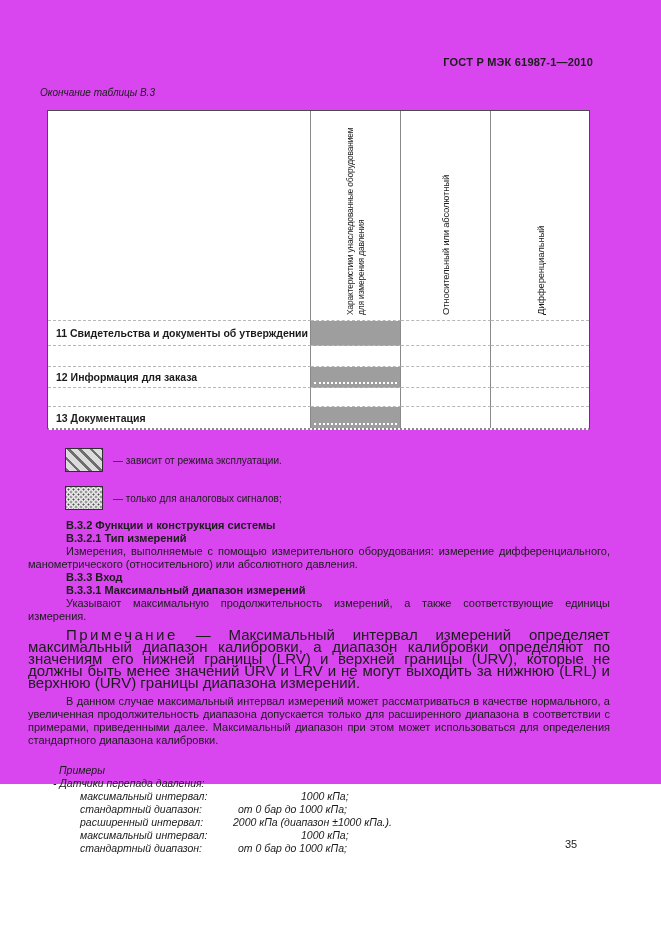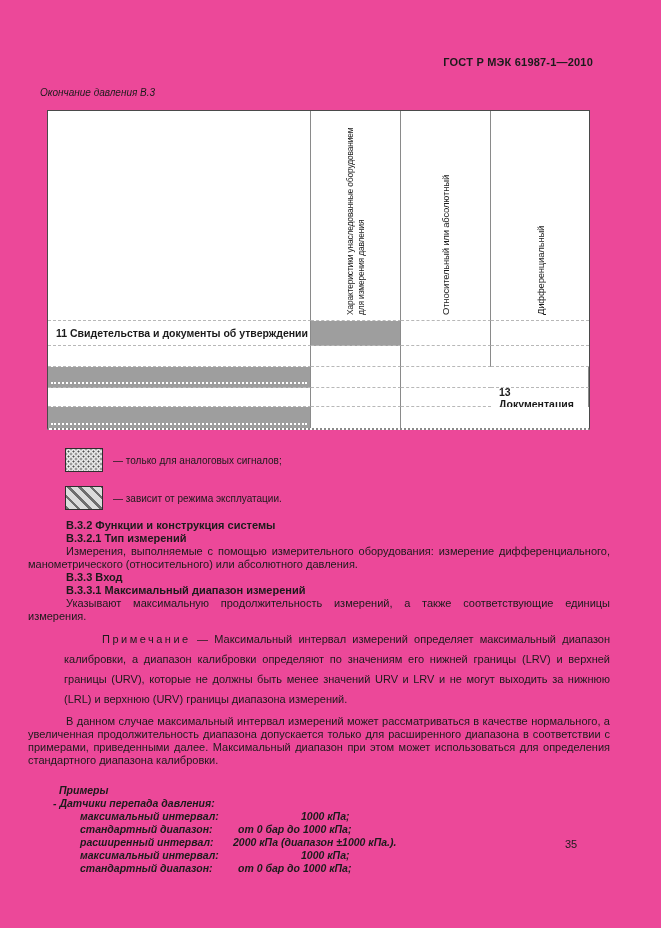--- a/index.html
+++ b/index.html
@@ -4,21 +4,21 @@
 <style>
   * { margin:0; padding:0; box-sizing:border-box; }
   html,body { background:#ffffff; }
   body {
     width:661px; height:936px;
     font-family:"Liberation Sans", sans-serif;
     color:#1b1b1b;
     position:relative;
     overflow:hidden;
   }
-  .page { position:relative; width:661px; height:928px; background:#ec4899; }
+  .page { position:relative; width:661px; height:784px; background:#d946ef; }
 
   
   .doc-header {
     position:absolute; top:56px; right:68px;
     font-size:11px; font-weight:bold; letter-spacing:0.2px;
   }
 
   
   .table-caption {
     position:absolute; left:40px; top:87px;
@@ -83,32 +83,32 @@
   .legend-label { font-size:10px; }
 
   
   .textblock { position:absolute; left:28px; top:519px; width:582px; }
   .hding { font-size:11px; font-weight:bold; line-height:13px; padding-left:38px; }
   .para {
     font-size:11px; line-height:13px;
     text-align:justify; text-indent:38px;
   }
   .note {
-    font-size:11px; line-height:20px;
+    font-size:15px; line-height:12px;
     text-align:justify; text-indent:38px;
-    margin-top:6px; margin-bottom:6px;margin-left:36px;
+    margin-top:6px; margin-bottom:6px;
   }
   .note-label { letter-spacing:2.5px; }
   .para-mid { margin-bottom:7px; }
 
   
   .examples {
     margin-left:25px; margin-top:17px;
     font-size:10.5px; line-height:13px;
-    font-weight:bold; font-style:italic;
+    font-weight:normal; font-style:italic;
   }
   .ex-title { margin-left:6px; }
   .ex-group-title { }
   .ex-row { padding-left:27px; }
   .ex-label { display:inline-block; min-width:145px; }
   .ex-row.v1 .ex-val { margin-left:76px; }
   .ex-row.v2 .ex-val { margin-left:13px; }
   .ex-row.v3 .ex-val { margin-left:8px; }
 
   .page-number {
@@ -116,21 +116,21 @@
     font-size:11px;
   }
 </style>
 </head>
 <body>
 
 <div class="page">
 
   <div class="doc-header">ГОСТ Р МЭК 61987-1—2010</div>
 
-  <div class="table-caption">Окончание давления В.3</div>
+  <div class="table-caption">Окончание таблицы В.3</div>
 
   <div class="b3-table">
 
     <div class="cell vcell label-cell"></div>
     <div class="cell vcell">
       <span class="vtext vtext-wide">Характеристики унаследованные оборудованием для измерения давления</span>
     </div>
     <div class="cell vcell">
       <span class="vtext">Относительный или абсолютный</span>
     </div>
@@ -141,43 +141,44 @@
     <div class="cell label-cell">11 Свидетельства и документы об утверждении</div>
     <div class="cell shaded"></div>
     <div class="cell"></div>
     <div class="cell last-col"></div>
 
     <div class="cell label-cell"></div>
     <div class="cell"></div>
     <div class="cell"></div>
     <div class="cell last-col"></div>
 
+    <div class="cell label-cell">12 Информация для заказа</div>
     <div class="cell shaded shade-dotted"></div>
     <div class="cell"></div>
     <div class="cell last-col"></div>
 
     <div class="cell label-cell"></div>
     <div class="cell"></div>
     <div class="cell"></div>
     <div class="cell last-col"></div>
 
     <div class="cell label-cell last-row">13 Документация</div>
     <div class="cell shaded shade-dotted last-row"></div>
     <div class="cell last-row"></div>
     <div class="cell last-col last-row"></div>
   </div>
 
   <div class="legend">
     <div class="legend-item">
+      <span class="swatch swatch-diag"></span>
+      <span class="legend-label">— зависит от режима эксплуатации.</span>
+    </div>
+    <div class="legend-item">
       <span class="swatch swatch-dots"></span>
       <span class="legend-label">— только для аналоговых сигналов;</span>
-    </div>
-    <div class="legend-item">
-      <span class="swatch swatch-diag"></span>
-      <span class="legend-label">— зависит от режима эксплуатации.</span>
     </div>
   </div>
 
   <div class="textblock">
     <div class="hding">В.3.2 Функции и конструкция системы</div>
     <div class="hding">В.3.2.1 Тип измерений</div>
     <p class="para">Измерения, выполняемые с помощью измерительного оборудования: измерение дифференциального, манометрического (относительного) или абсолютного давления.</p>
     <div class="hding">В.3.3 Вход</div>
     <div class="hding">В.3.3.1 Максимальный диапазон измерений</div>
     <p class="para">Указывают максимальную продолжительность измерений, а также соответствующие единицы измерения.</p>

